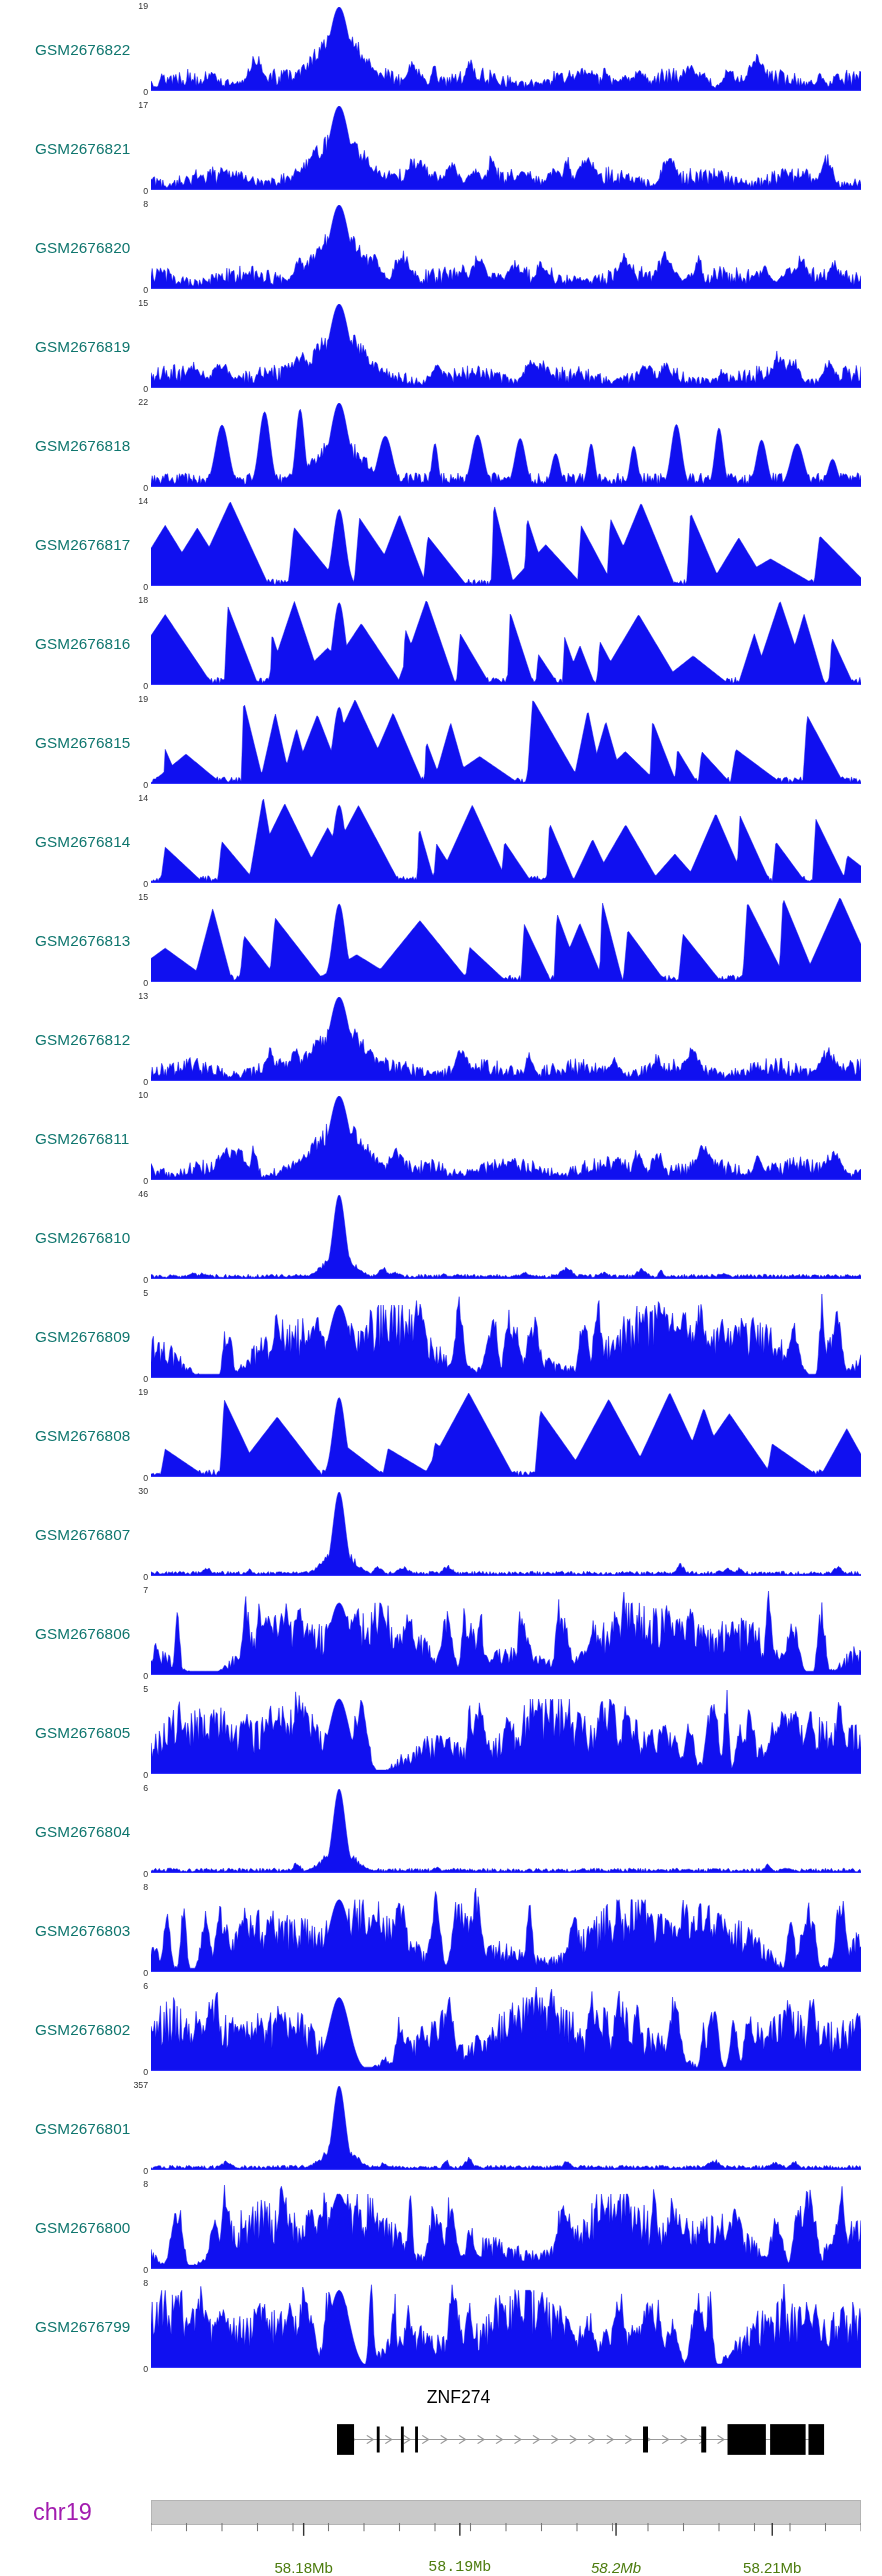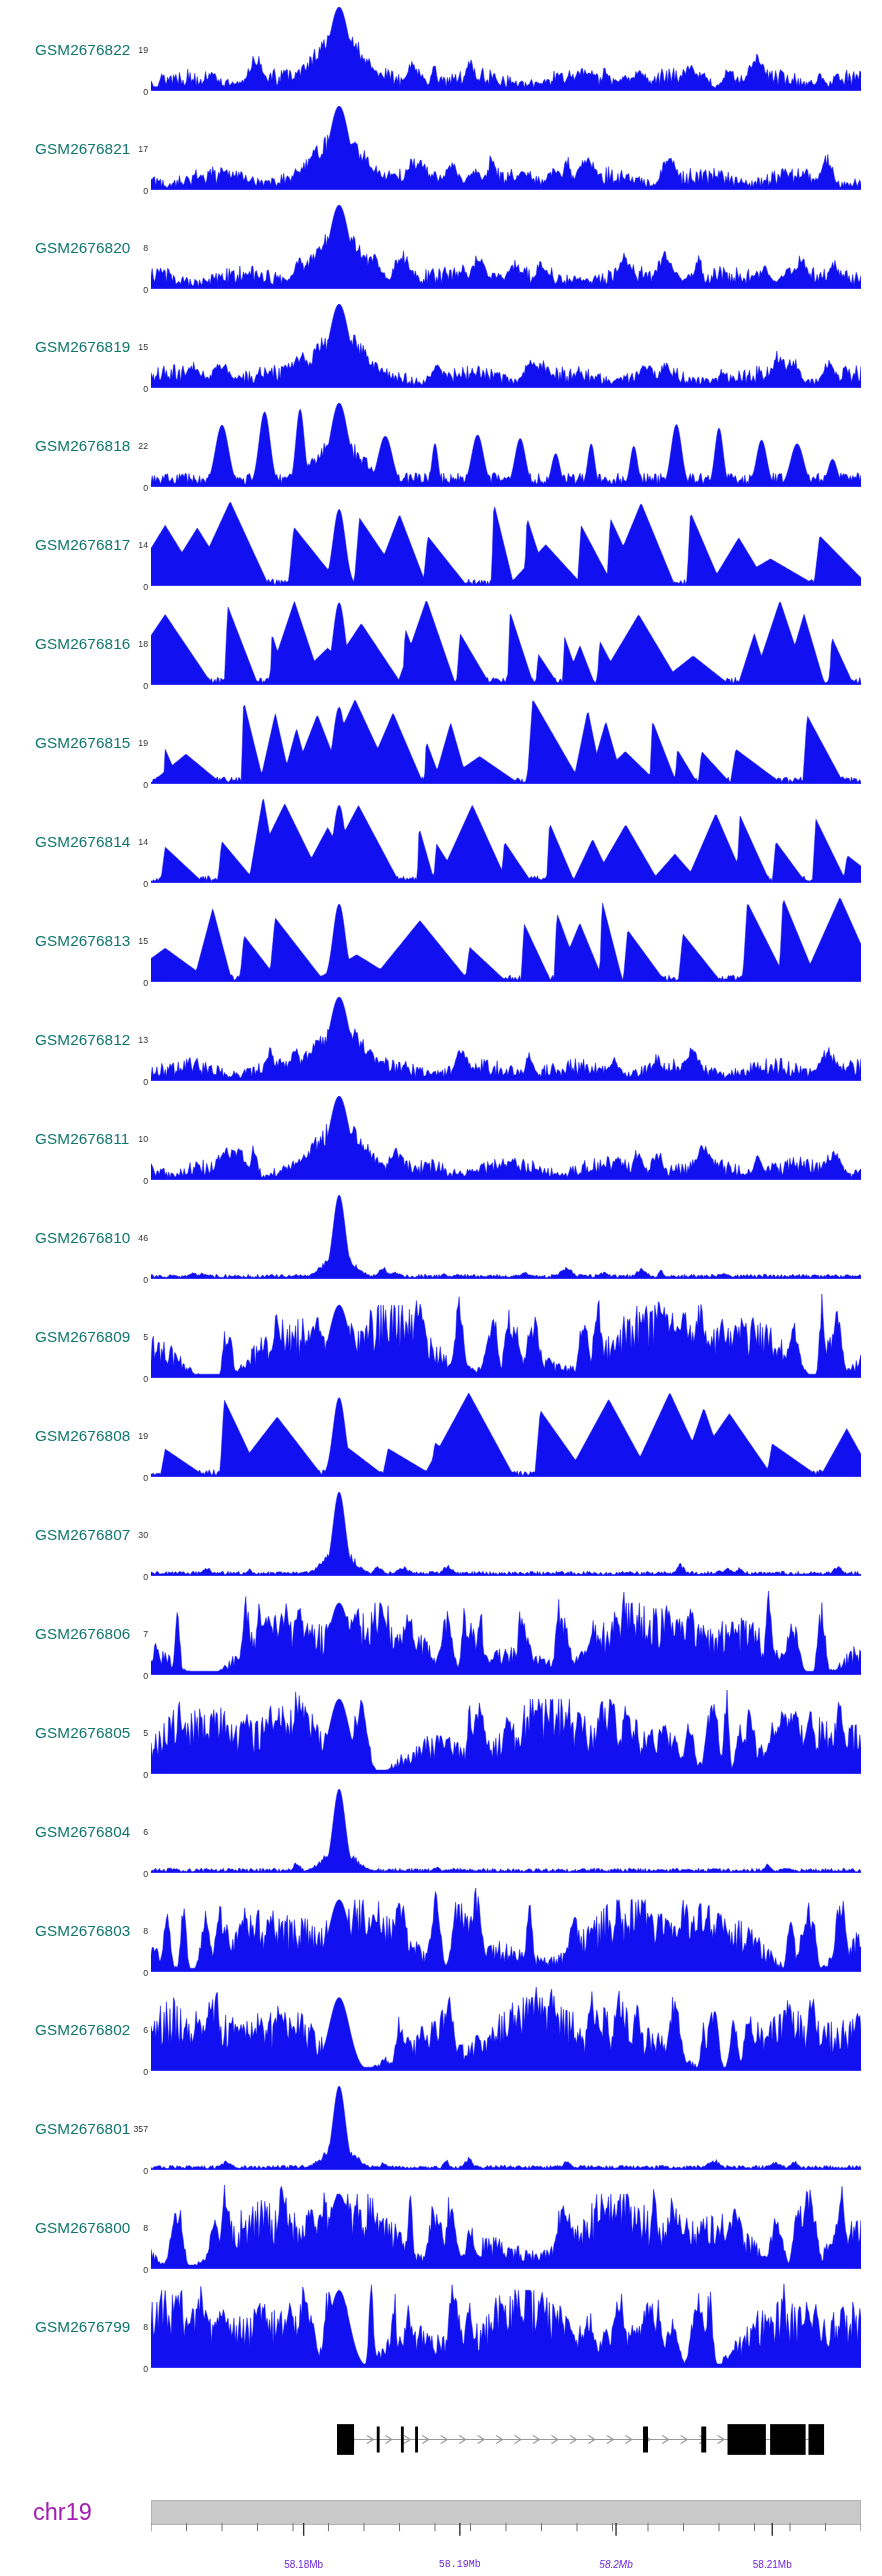--- a/index.html
+++ b/index.html
@@ -8,21 +8,21 @@
 
   .track{position:relative;height:99px;}
   .track-label{
     position:absolute;left:35px;top:50%;transform:translateY(-50%);
     font-size:15.3px;color:#0f766e;white-space:nowrap;letter-spacing:0.1px;
   }
   .axis{
     position:absolute;left:134px;top:0;width:15.3px;height:99px;
   }
   .axis .tickmax{
-    position:absolute;right:1.2px;top:2.4px;font-size:8.8px;color:#333;line-height:1;margin-top:44px;
+    position:absolute;right:1.2px;top:2.4px;font-size:8.8px;color:#333;line-height:1;
   }
   .axis .tickmin{
     position:absolute;right:1.2px;bottom:2.4px;font-size:8.8px;color:#333;line-height:1;
   }
   .plot{
     position:absolute;left:151px;right:21px;top:7px;bottom:8.2px;
     overflow:hidden;
   }
   .plot svg{display:block;width:100%;height:100%;}
   .plot .baseline{stroke:#3333ff;stroke-width:1;}
@@ -44,21 +44,21 @@
   }
   .chr-bar{
     position:absolute;left:151px;right:21px;top:11.8px;height:23.5px;
     background:#c9c9c9;border:0.6px solid #b4b4b4;
   }
   .ruler{position:absolute;left:151px;right:21px;top:35px;height:71px;}
   .ruler svg{display:block;width:100%;height:35px;}
   .ruler-labels{position:absolute;left:0;right:0;top:36px;height:23.5px;}
   .ruler-labels span{
     position:absolute;transform:translateX(-50%);
-    font-size:10px;color:#6d28d9;white-space:nowrap;
+    font-size:15px;color:#4d7c0f;white-space:nowrap;
   }
 </style>
 </head>
 <body>
 
 <div class="page">
 
   <div id="tracks">
       <div class="track">
         <div class="track-label">GSM2676822</div>
@@ -368,20 +368,23 @@
         <div class="plot">
           <svg viewBox="0 0 1000 100" preserveAspectRatio="none">
             <path d="M 0 100 L 0.00 48.59 L 1.67 21.43 L 3.34 60.58 L 5.01 57.02 L 6.68 41.64 L 8.35 21.55 L 10.02 51.20 L 11.69 25.33 L 13.36 15.72 L 15.03 7.54 L 16.69 50.07 L 18.36 21.90 L 20.03 7.54 L 21.70 29.61 L 23.37 52.01 L 25.04 37.40 L 26.71 48.08 L 28.38 60.33 L 30.05 12.91 L 31.72 32.78 L 33.39 23.27 L 35.06 14.00 L 36.73 19.86 L 38.40 13.19 L 40.07 28.93 L 41.74 10.35 L 43.41 7.54 L 45.08 43.24 L 46.74 62.79 L 48.41 46.99 L 50.08 40.06 L 51.75 50.49 L 53.42 47.05 L 55.09 47.38 L 56.76 38.72 L 58.43 29.17 L 60.10 30.35 L 61.77 56.57 L 63.44 29.75 L 65.11 29.72 L 66.78 17.63 L 68.45 33.18 L 70.12 2.78 L 71.79 14.46 L 73.46 34.23 L 75.13 42.20 L 76.79 31.01 L 78.46 35.50 L 80.13 41.27 L 81.80 46.26 L 83.47 41.58 L 85.14 70.05 L 86.81 48.22 L 88.48 51.45 L 90.15 45.06 L 91.82 48.82 L 93.49 40.06 L 95.16 45.76 L 96.83 32.57 L 98.50 38.32 L 100.17 38.57 L 101.84 30.54 L 103.51 35.61 L 105.18 45.91 L 106.84 45.69 L 108.51 40.66 L 110.18 56.87 L 111.85 47.79 L 113.52 61.99 L 115.19 56.11 L 116.86 40.43 L 118.53 67.97 L 120.20 49.49 L 121.87 71.14 L 123.54 50.78 L 125.21 38.62 L 126.88 63.82 L 128.55 65.08 L 130.22 41.83 L 131.89 72.79 L 133.56 56.39 L 135.23 40.43 L 136.89 52.20 L 138.56 74.34 L 140.23 40.39 L 141.90 65.66 L 143.57 55.58 L 145.24 29.73 L 146.91 34.21 L 148.58 37.73 L 150.25 29.14 L 151.92 26.13 L 153.59 22.88 L 155.26 43.72 L 156.93 27.38 L 158.60 30.04 L 160.27 23.96 L 161.94 45.96 L 163.61 40.57 L 165.28 55.48 L 166.94 42.50 L 168.61 59.66 L 170.28 33.17 L 171.95 71.21 L 173.62 31.18 L 175.29 62.32 L 176.96 55.02 L 178.63 41.29 L 180.30 48.54 L 181.97 36.60 L 183.64 32.50 L 185.31 62.72 L 186.98 53.40 L 188.65 41.97 L 190.32 49.52 L 191.99 41.05 L 193.66 33.66 L 195.33 22.65 L 196.99 28.24 L 198.66 37.62 L 200.33 39.87 L 202.00 58.33 L 203.67 38.05 L 205.34 61.74 L 207.01 53.70 L 208.68 50.46 L 210.35 24.33 L 212.02 37.15 L 213.69 3.57 L 215.36 8.60 L 217.03 21.57 L 218.70 21.70 L 220.37 23.51 L 222.04 40.39 L 223.71 47.56 L 225.38 37.38 L 227.05 47.62 L 228.71 46.77 L 230.38 55.86 L 232.05 65.08 L 233.72 76.27 L 235.39 80.99 L 237.06 86.21 L 238.73 75.69 L 240.40 79.63 L 242.07 70.26 L 243.74 49.55 L 245.41 42.51 L 247.08 10.67 L 248.75 34.22 L 250.42 9.49 L 252.09 13.13 L 253.76 22.73 L 255.43 26.48 L 257.10 20.91 L 258.76 16.10 L 260.43 12.23 L 262.10 9.46 L 263.77 7.89 L 265.44 7.58 L 267.11 8.56 L 268.78 10.79 L 270.45 14.16 L 272.12 18.55 L 273.79 23.78 L 275.46 27.12 L 277.13 35.99 L 278.80 42.56 L 280.47 49.16 L 282.14 55.63 L 283.81 61.81 L 285.48 67.58 L 287.15 72.87 L 288.81 77.60 L 290.48 81.77 L 292.15 85.36 L 293.82 88.41 L 295.49 90.95 L 297.16 93.04 L 298.83 94.71 L 300.50 95.38 L 302.17 95.35 L 303.84 88.09 L 305.51 73.26 L 307.18 37.62 L 308.85 14.75 L 310.52 0.87 L 312.19 21.13 L 313.86 59.99 L 315.53 75.36 L 317.20 84.15 L 318.86 86.66 L 320.53 80.04 L 322.20 81.96 L 323.87 88.99 L 325.54 77.08 L 327.21 78.05 L 328.88 82.89 L 330.55 83.27 L 332.22 69.70 L 333.89 65.41 L 335.56 76.37 L 337.23 69.91 L 338.90 47.85 L 340.57 35.25 L 342.24 36.41 L 343.91 11.89 L 345.58 60.66 L 347.25 76.49 L 348.91 70.58 L 350.58 62.49 L 352.25 68.73 L 353.92 72.24 L 355.59 74.39 L 357.26 52.34 L 358.93 56.49 L 360.60 39.05 L 362.27 25.37 L 363.94 36.39 L 365.61 54.72 L 367.28 50.24 L 368.95 61.98 L 370.62 60.53 L 372.29 56.52 L 373.96 79.79 L 375.63 66.05 L 377.30 60.93 L 378.96 50.68 L 380.63 49.66 L 382.30 71.51 L 383.97 55.98 L 385.64 72.63 L 387.31 69.70 L 388.98 58.43 L 390.65 63.78 L 392.32 61.53 L 393.99 70.65 L 395.66 61.74 L 397.33 76.23 L 399.00 79.74 L 400.67 84.05 L 402.34 81.54 L 404.01 60.58 L 405.68 67.83 L 407.35 73.62 L 409.02 80.44 L 410.68 63.68 L 412.35 62.28 L 414.02 81.77 L 415.69 66.63 L 417.36 67.31 L 419.03 43.88 L 420.70 22.94 L 422.37 23.95 L 424.04 0.92 L 425.71 15.46 L 427.38 20.72 L 429.05 16.70 L 430.72 21.04 L 432.39 44.00 L 434.06 36.67 L 435.73 56.75 L 437.40 54.45 L 439.07 70.31 L 440.73 71.70 L 442.40 53.93 L 444.07 42.33 L 445.74 33.78 L 447.41 35.12 L 449.08 22.62 L 450.75 42.82 L 452.42 51.77 L 454.09 65.42 L 455.76 65.54 L 457.43 64.27 L 459.10 47.02 L 460.77 79.76 L 462.44 78.27 L 464.11 54.86 L 465.78 65.08 L 467.45 47.13 L 469.12 48.12 L 470.78 64.79 L 472.45 38.74 L 474.12 73.28 L 475.79 35.84 L 477.46 54.37 L 479.13 45.41 L 480.80 57.18 L 482.47 52.33 L 484.14 26.64 L 485.81 16.37 L 487.48 30.00 L 489.15 53.82 L 490.82 13.45 L 492.49 24.78 L 494.16 22.99 L 495.83 25.85 L 497.50 34.69 L 499.17 25.34 L 500.83 47.39 L 502.50 55.62 L 504.17 50.21 L 505.84 14.46 L 507.51 54.75 L 509.18 18.88 L 510.85 36.54 L 512.52 6.70 L 514.19 13.17 L 515.86 29.81 L 517.53 7.54 L 519.20 25.01 L 520.87 39.75 L 522.54 38.44 L 524.21 46.32 L 525.88 40.22 L 527.55 7.54 L 529.22 7.54 L 530.88 7.54 L 532.55 7.54 L 534.22 7.54 L 535.89 10.09 L 537.56 59.83 L 539.23 7.54 L 540.90 55.41 L 542.57 50.68 L 544.24 40.33 L 545.91 19.58 L 547.58 25.72 L 549.25 16.42 L 550.92 9.76 L 552.59 19.48 L 554.26 35.81 L 555.93 31.45 L 557.60 16.03 L 559.27 52.61 L 560.93 21.84 L 562.60 52.33 L 564.27 67.10 L 565.94 23.63 L 567.61 27.04 L 569.28 37.27 L 570.95 43.21 L 572.62 31.74 L 574.29 49.05 L 575.96 25.70 L 577.63 29.85 L 579.30 44.85 L 580.97 49.32 L 582.64 61.11 L 584.31 38.05 L 585.98 41.57 L 587.65 42.15 L 589.32 46.65 L 590.98 54.02 L 592.65 55.69 L 594.32 60.35 L 595.99 60.60 L 597.66 68.92 L 599.33 66.88 L 601.00 76.05 L 602.67 61.72 L 604.34 49.84 L 606.01 65.34 L 607.68 60.18 L 609.35 65.02 L 611.02 54.46 L 612.69 50.33 L 614.36 38.23 L 616.03 55.88 L 617.70 55.73 L 619.37 35.01 L 621.04 57.69 L 622.70 58.55 L 624.37 67.73 L 626.04 65.98 L 627.71 72.03 L 629.38 80.46 L 631.05 80.58 L 632.72 68.46 L 634.39 74.80 L 636.06 66.90 L 637.73 56.75 L 639.40 59.12 L 641.07 53.62 L 642.74 57.23 L 644.41 63.68 L 646.08 72.20 L 647.75 72.76 L 649.42 52.77 L 651.09 47.90 L 652.75 41.72 L 654.42 38.19 L 656.09 21.14 L 657.76 30.69 L 659.43 33.65 L 661.10 29.58 L 662.77 11.78 L 664.44 32.55 L 666.11 52.09 L 667.78 53.25 L 669.45 57.19 L 671.12 74.37 L 672.79 57.37 L 674.46 62.61 L 676.13 60.03 L 677.80 49.06 L 679.47 58.15 L 681.14 54.99 L 682.80 59.77 L 684.47 51.96 L 686.14 59.96 L 687.81 50.07 L 689.48 61.02 L 691.15 48.42 L 692.82 47.55 L 694.49 31.95 L 696.16 41.55 L 697.83 25.15 L 699.50 22.20 L 701.17 37.16 L 702.84 25.87 L 704.51 31.95 L 706.18 23.36 L 707.85 43.93 L 709.52 51.01 L 711.19 56.90 L 712.85 38.77 L 714.52 18.95 L 716.19 43.40 L 717.86 45.38 L 719.53 62.00 L 721.20 67.69 L 722.87 74.86 L 724.54 76.03 L 726.21 63.18 L 727.88 56.71 L 729.55 58.98 L 731.22 62.20 L 732.89 57.43 L 734.56 41.62 L 736.23 55.57 L 737.90 53.48 L 739.57 57.52 L 741.24 68.81 L 742.90 71.82 L 744.57 78.81 L 746.24 80.77 L 747.91 88.62 L 749.58 90.66 L 751.25 94.82 L 752.92 91.07 L 754.59 89.11 L 756.26 84.62 L 757.93 71.92 L 759.60 64.15 L 761.27 48.34 L 762.94 54.92 L 764.61 35.94 L 766.28 30.09 L 767.95 32.47 L 769.62 31.32 L 771.29 11.00 L 772.95 33.43 L 774.62 35.88 L 776.29 32.98 L 777.96 47.53 L 779.63 56.42 L 781.30 56.77 L 782.97 50.72 L 784.64 14.62 L 786.31 33.26 L 787.98 9.08 L 789.65 31.08 L 791.32 64.09 L 792.99 71.09 L 794.66 87.45 L 796.33 93.52 L 798.00 95.38 L 799.67 95.38 L 801.34 95.38 L 803.01 95.38 L 804.67 94.06 L 806.34 86.82 L 808.01 87.10 L 809.68 84.80 L 811.35 88.96 L 813.02 88.81 L 814.69 85.16 L 816.36 83.49 L 818.03 81.25 L 819.70 78.47 L 821.37 79.77 L 823.04 67.55 L 824.71 69.28 L 826.38 80.63 L 828.05 71.66 L 829.72 62.94 L 831.39 83.45 L 833.06 70.33 L 834.72 65.04 L 836.39 61.33 L 838.06 71.45 L 839.73 50.85 L 841.40 72.70 L 843.07 74.92 L 844.74 52.56 L 846.41 56.04 L 848.08 47.04 L 849.75 51.43 L 851.42 54.59 L 853.09 39.87 L 854.76 31.94 L 856.43 69.96 L 858.10 74.60 L 859.77 47.34 L 861.44 31.80 L 863.11 61.33 L 864.77 36.17 L 866.44 44.29 L 868.11 45.47 L 869.78 40.36 L 871.45 52.07 L 873.12 38.98 L 874.79 45.18 L 876.46 46.29 L 878.13 70.34 L 879.80 56.28 L 881.47 23.63 L 883.14 20.96 L 884.81 64.97 L 886.48 47.85 L 888.15 17.52 L 889.82 22.71 L 891.49 0.00 L 893.16 21.47 L 894.82 56.92 L 896.49 35.51 L 898.16 52.19 L 899.83 69.78 L 901.50 35.75 L 903.17 23.39 L 904.84 64.09 L 906.51 27.58 L 908.18 44.11 L 909.85 69.97 L 911.52 33.51 L 913.19 26.80 L 914.86 27.99 L 916.53 49.87 L 918.20 48.45 L 919.87 47.66 L 921.54 41.20 L 923.21 21.54 L 924.87 29.82 L 926.54 33.63 L 928.21 43.80 L 929.88 47.06 L 931.55 53.00 L 933.22 37.60 L 934.89 30.58 L 936.56 24.26 L 938.23 37.07 L 939.90 42.60 L 941.57 54.31 L 943.24 67.84 L 944.91 67.62 L 946.58 52.54 L 948.25 42.10 L 949.92 58.30 L 951.59 70.84 L 953.26 73.57 L 954.92 74.77 L 956.59 66.17 L 958.26 43.70 L 959.93 43.28 L 961.60 33.49 L 963.27 65.46 L 964.94 50.08 L 966.61 66.86 L 968.28 49.90 L 969.95 53.52 L 971.62 31.01 L 973.29 28.71 L 974.96 26.92 L 976.63 34.79 L 978.30 54.34 L 979.97 37.47 L 981.64 70.80 L 983.31 55.12 L 984.97 47.34 L 986.64 63.16 L 988.31 21.53 L 989.98 28.55 L 991.65 48.05 L 993.32 37.51 L 994.99 68.62 L 996.66 43.55 L 998.33 29.14 L 1000.00 41.00 L 1000 100 Z" fill="#1010f0" stroke="#1010f0" stroke-width="0.6"></path>
             <line class="baseline" x1="0" y1="99.5" x2="1000" y2="99.5"></line>
           </svg>
         </div>
       </div>
     </div>
 
   <div class="gene-panel">
+    <div class="gene-name">
+      <span>ZNF274</span>
+    </div>
     <div class="gene-svg" id="gene-svg">
         <svg viewBox="0 0 1000 110" preserveAspectRatio="none">
           <line x1="262" y1="55" x2="948" y2="55" stroke="#999" stroke-width="2"></line>
           <path d="M 278 48 L 287 55 L 278 62" fill="none" stroke="#999" stroke-width="2"></path>
           <path d="M 304 48 L 313 55 L 304 62" fill="none" stroke="#999" stroke-width="2"></path>
           <path d="M 330 48 L 339 55 L 330 62" fill="none" stroke="#999" stroke-width="2"></path>
           <path d="M 356 48 L 365 55 L 356 62" fill="none" stroke="#999" stroke-width="2"></path>
           <path d="M 382 48 L 391 55 L 382 62" fill="none" stroke="#999" stroke-width="2"></path>
           <path d="M 408 48 L 417 55 L 408 62" fill="none" stroke="#999" stroke-width="2"></path>
           <path d="M 434 48 L 443 55 L 434 62" fill="none" stroke="#999" stroke-width="2"></path>

